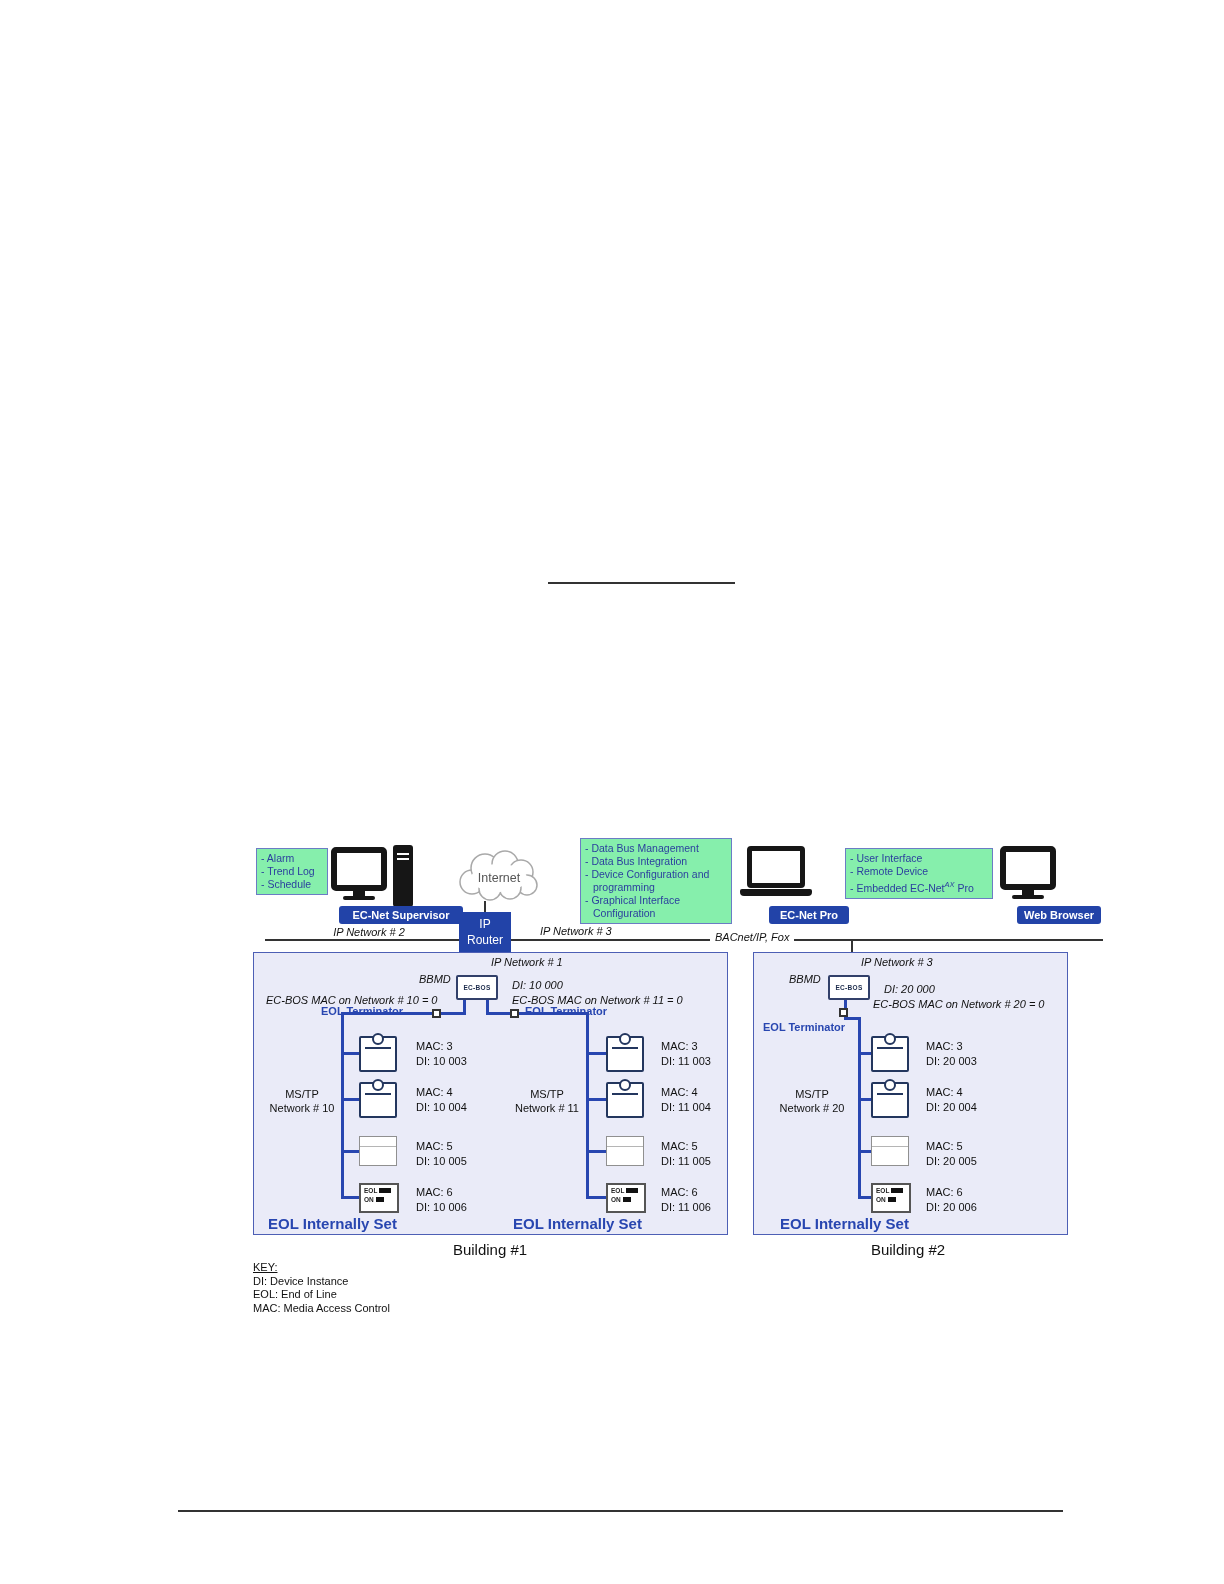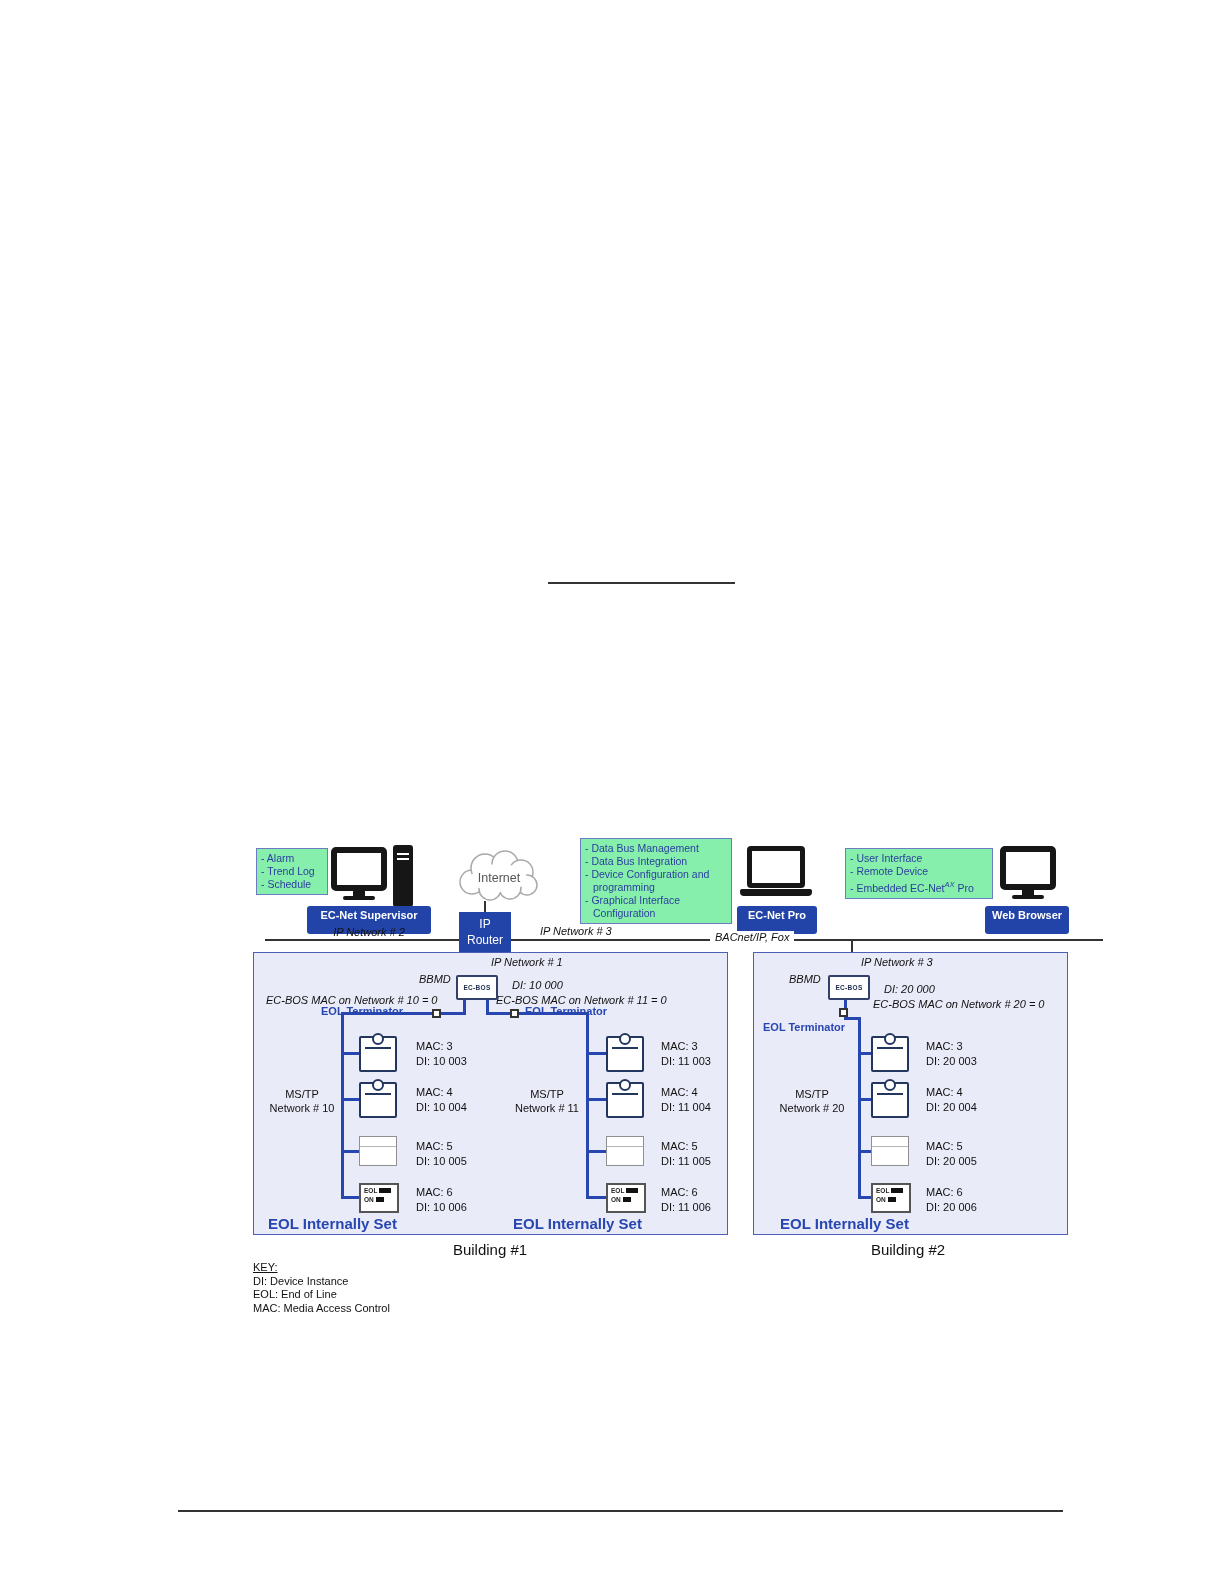--- a/index.html
+++ b/index.html
@@ -3,21 +3,21 @@
 <meta charset="utf-8">
 <style>
   * { box-sizing: border-box; }
   body { margin:0; background:#fff; font-family:"Liberation Sans", sans-serif; }
   .page { position:relative; width:1224px; height:1584px; background:#fff; overflow:hidden; }
   .abs { position:absolute; }
   .lbl { position:absolute; font-size:11px; color:#111; white-space:nowrap; line-height:13px;font-style:italic; }
   .lbl-c { text-align:center; }
   .blue-bold { position:absolute; font-size:11px; font-weight:bold; color:#2846b0; white-space:nowrap; }
   .badge { position:absolute; background:#2243a8; color:#fff; font-weight:bold; font-size:11px;
-           text-align:center; border-radius:3px; height:28px; line-height:18px; }
+           text-align:center; border-radius:3px; height:18px; line-height:18px;margin-left:32px; }
   .note-box { position:absolute; border:1px solid #6b7cc4; background:#86efac; color:#2b3f9e;
               font-size:10.5px; line-height:13px; padding:3px 4px; }
   .note-box div { padding-left:8px; text-indent:-8px; }
   sup { font-size:7.5px;font-style:italic; }
   .thin-line { position:absolute; background:#333; }
   .wire { position:absolute; background:#2846b0; z-index:1; }
   .square-term { position:absolute; width:9px; height:9px; background:#fff; border:2px solid #333; z-index:3; }
   .building { position:absolute; background:#eaebf8; border:1px solid #4d5fb5; }
   .ecbos { position:absolute; width:42px; height:25px; background:#fff; border:2px solid #32406a;
            border-radius:2px; font-size:6.5px; font-weight:bold; text-align:center; line-height:21px;
@@ -124,21 +124,21 @@
 
   <div class="thin-line" style="left:484px;top:951px;width:2px;height:24px"></div>
   <div class="thin-line" style="left:851px;top:941px;width:2px;height:34px"></div>
 
   <div class="building" style="left:253px;top:952px;width:475px;height:283px">
     <div class="lbl" style="left:237px;top:3px">IP Network # 1</div>
     <div class="lbl" style="left:165px;top:20px">BBMD</div>
     <div class="ecbos" style="left:202px;top:22px">EC-BOS</div>
     <div class="lbl" style="left:258px;top:26px">DI: 10 000</div>
     <div class="lbl" style="left:12px;top:41px">EC-BOS MAC on Network # 10 = 0</div>
-    <div class="lbl" style="left:242px;top:41px">EC-BOS MAC on Network # 11 = 0</div>
+    <div class="lbl" style="left:258px;top:41px">EC-BOS MAC on Network # 11 = 0</div>
     <div class="blue-bold" style="left:67px;top:52px">EOL Terminator</div>
     <div class="blue-bold" style="left:271px;top:52px">EOL Terminator</div>
 
     <div class="wire" style="left:209px;top:47px;width:3px;height:15px"></div>
     <div class="wire" style="left:87px;top:59px;width:125px;height:3px"></div>
     <div class="wire" style="left:87px;top:59px;width:3px;height:187px"></div>
     <div class="wire" style="left:88px;top:99px;width:17px;height:3px"></div>
     <div class="wire" style="left:88px;top:145px;width:17px;height:3px"></div>
     <div class="wire" style="left:88px;top:197px;width:17px;height:3px"></div>
     <div class="wire" style="left:88px;top:243px;width:17px;height:3px"></div>

